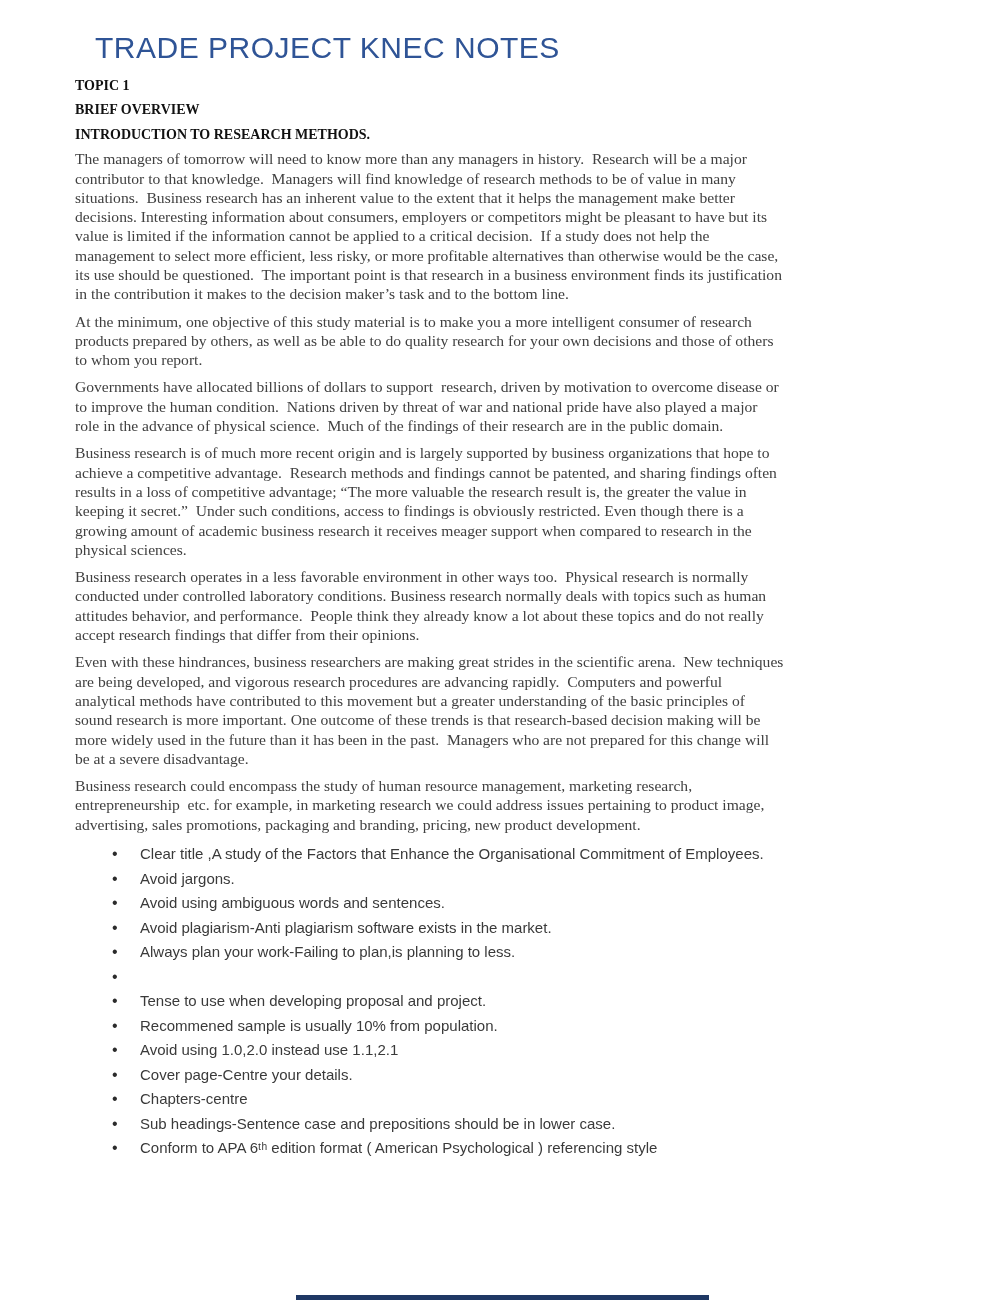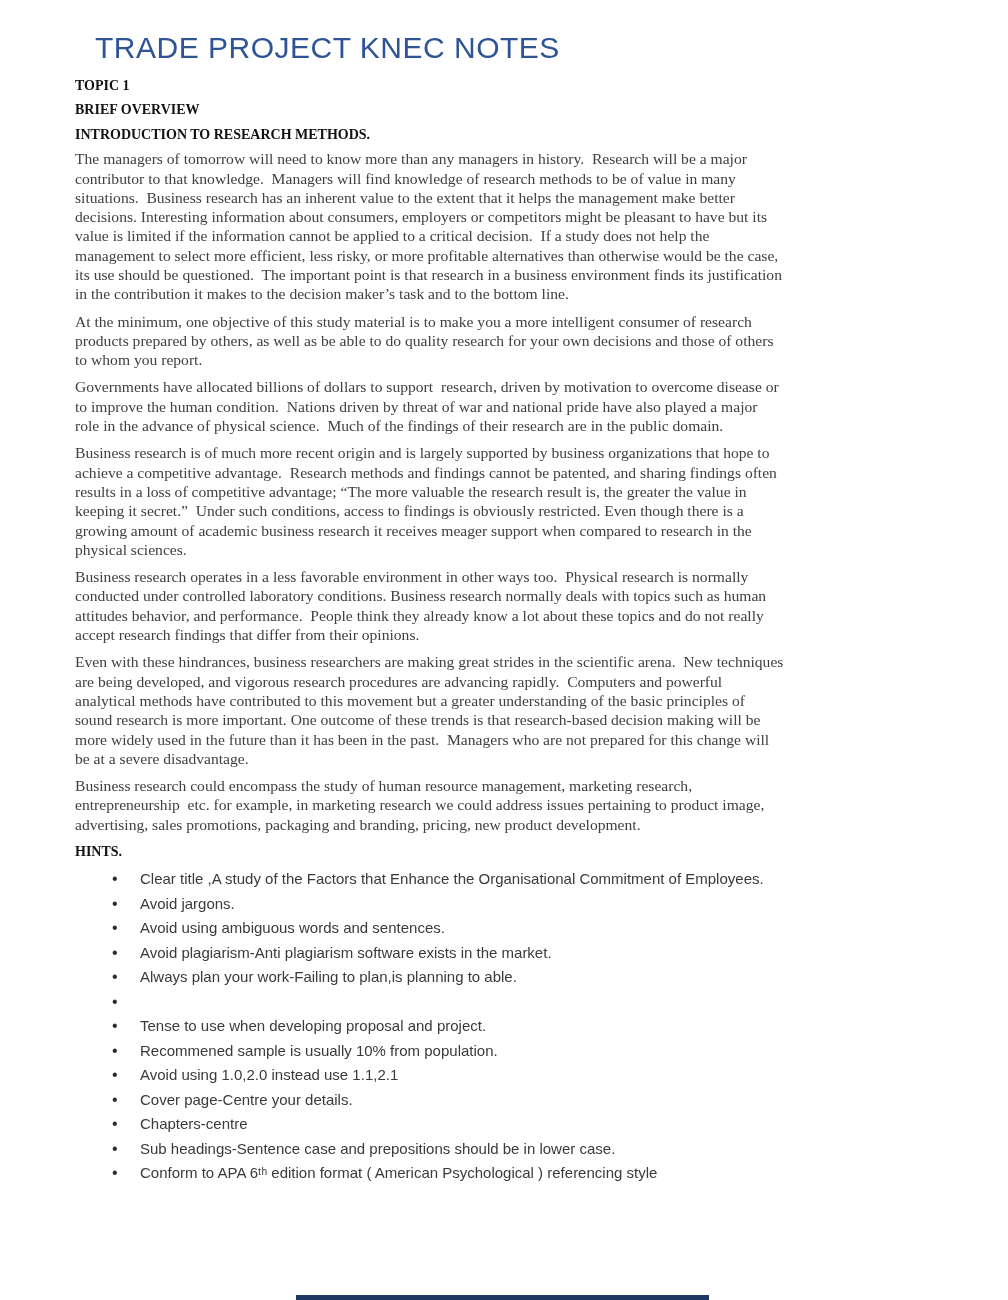--- a/index.html
+++ b/index.html
@@ -93,42 +93,41 @@
   <div class="h-bold">INTRODUCTION TO RESEARCH METHODS.</div>
 
   <p class="body-par">The managers of tomorrow will need to know more than any managers in history.  Research will be a major contributor to that knowledge.  Managers will find knowledge of research methods to be of value in many situations.  Business research has an inherent value to the extent that it helps the management make better decisions. Interesting information about consumers, employers or competitors might be pleasant to have but its value is limited if the information cannot be applied to a critical decision.  If a study does not help the management to select more efficient, less risky, or more profitable alternatives than otherwise would be the case, its use should be questioned.  The important point is that research in a business environment finds its justification in the contribution it makes to the decision maker’s task and to the bottom line.</p>
   <p class="body-par">At the minimum, one objective of this study material is to make you a more intelligent consumer of research products prepared by others, as well as be able to do quality research for your own decisions and those of others to whom you report.</p>
   <p class="body-par">Governments have allocated billions of dollars to support  research, driven by motivation to overcome disease or to improve the human condition.  Nations driven by threat of war and national pride have also played a major role in the advance of physical science.  Much of the findings of their research are in the public domain.</p>
   <p class="body-par">Business research is of much more recent origin and is largely supported by business organizations that hope to achieve a competitive advantage.  Research methods and findings cannot be patented, and sharing findings often results in a loss of competitive advantage; “The more valuable the research result is, the greater the value in keeping it secret.”  Under such conditions, access to findings is obviously restricted. Even though there is a growing amount of academic business research it receives meager support when compared to research in the physical sciences.</p>
   <p class="body-par">Business research operates in a less favorable environment in other ways too.  Physical research is normally conducted under controlled laboratory conditions. Business research normally deals with topics such as human attitudes behavior, and performance.  People think they already know a lot about these topics and do not really accept research findings that differ from their opinions.</p>
   <p class="body-par">Even with these hindrances, business researchers are making great strides in the scientific arena.  New techniques are being developed, and vigorous research procedures are advancing rapidly.  Computers and powerful analytical methods have contributed to this movement but a greater understanding of the basic principles of sound research is more important. One outcome of these trends is that research-based decision making will be more widely used in the future than it has been in the past.  Managers who are not prepared for this change will be at a severe disadvantage.</p>
   <p class="body-par">Business research could encompass the study of human resource management, marketing research, entrepreneurship  etc. for example, in marketing research we could address issues pertaining to product image, advertising, sales promotions, packaging and branding, pricing, new product development.</p>
 
-  <div class="h-bold hints-heading">HINTS.</div>
 
   <ul class="hints">
     <li>
         <span class="dot"></span>
         <span class="li-text">Clear title ,A study of the Factors that Enhance the Organisational Commitment of Employees.</span>
       </li>
     <li>
         <span class="dot"></span>
         <span class="li-text">Avoid jargons.</span>
       </li>
     <li>
         <span class="dot"></span>
         <span class="li-text">Avoid using ambiguous words and sentences.</span>
       </li>
     <li>
         <span class="dot"></span>
         <span class="li-text">Avoid plagiarism-Anti plagiarism software exists in the market.</span>
       </li>
     <li>
         <span class="dot"></span>
-        <span class="li-text">Always plan your work-Failing to plan,is planning to able.</span>
+        <span class="li-text">Always plan your work-Failing to plan,is planning to less.</span>
       </li>
     <li>
         <span class="dot"></span>
       </li>
     <li>
         <span class="dot"></span>
         <span class="li-text">Tense to use when developing proposal and project.</span>
       </li>
     <li>
         <span class="dot"></span>

